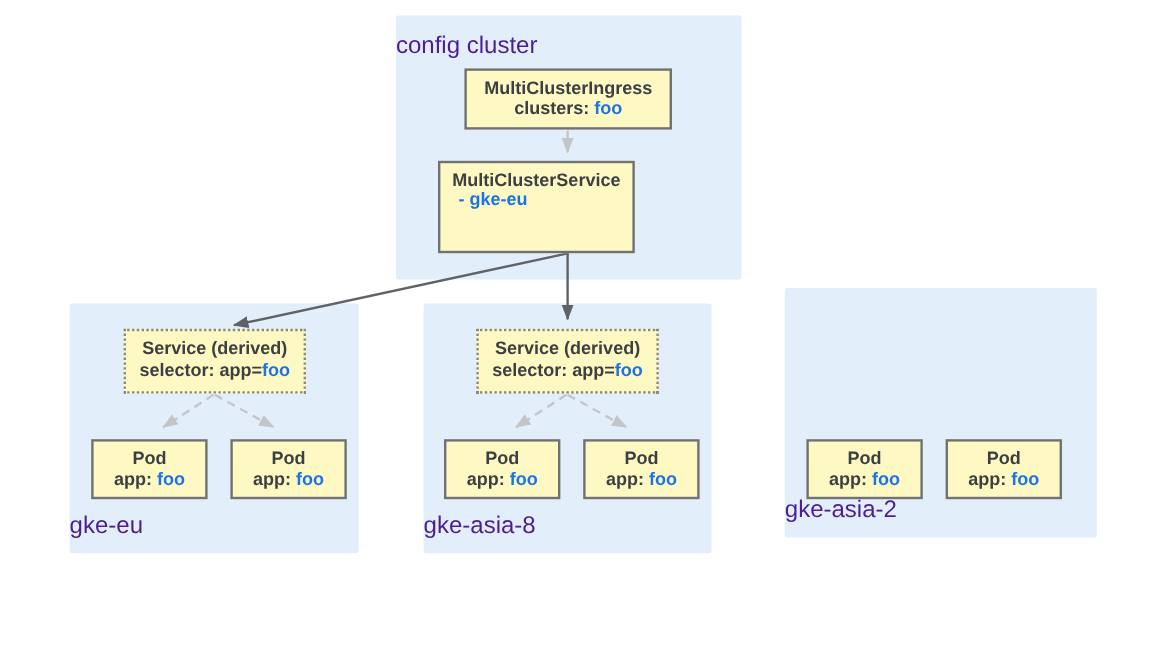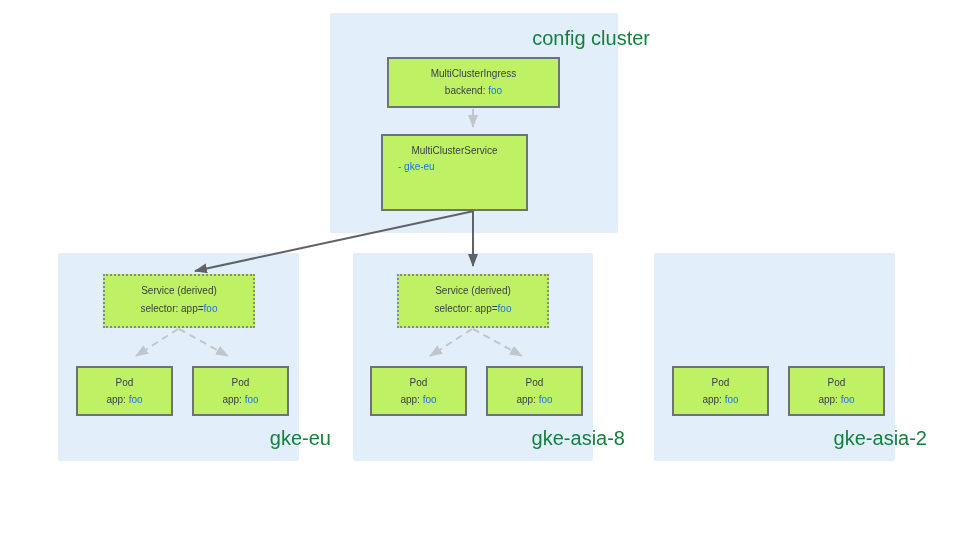--- a/index.html
+++ b/index.html
@@ -13,43 +13,42 @@
   }
   .panel {
     position: absolute;
     background: #E2EFFA;
     border-radius: 2px;
     z-index: 1;
   }
   .panel-title {
     position: absolute;
     width: 100%;
-    text-align: right;
-    color: #15803d;
+    text-align: left;
+    color: #4c1d95;
     font-size: 20px;
     font-weight: 400;
     z-index: 2;
-    padding-left: 32px;
   }
   .panel-title.top { top: 14px; }
   .panel-title.bottom { bottom: 11px; }
   svg.arrows {
     position: absolute;
     left: 0; top: 0;
     z-index: 3;
     pointer-events: none;
   }
   .box {
     position: absolute;
     box-sizing: border-box;
-    background: #bef264;
+    background: #fef9c3;
     border: 2px solid #6E7276;
     color: #3C4043;
-    font-size: 10px;
-    font-weight: 400;
+    font-size: 15px;
+    font-weight: 700;
     text-align: center;
     z-index: 4;
     line-height: 17px;
   }
   .box.dotted { border: 2px dotted #85898D; }
   .box .pad { padding-top: 6px; }
   .box .left { text-align: left; padding-left: 6px; }
   .box .indent { padding-left: 15px; }
   .blue { color: #1A73E8; }
   .mcs-box { line-height: 16px; }
@@ -65,21 +64,21 @@
   </div>
 
   <div class="panel" style="left:58px; top:253px; width:241px; height:208px;">
     <div class="panel-title bottom">gke-eu</div>
   </div>
 
   <div class="panel" style="left:353px; top:253px; width:240px; height:208px;">
     <div class="panel-title bottom">gke-asia-8</div>
   </div>
 
-  <div class="panel" style="left:654px; top:253px; width:241px; height:208px;">
+  <div class="panel" style="left:654px; top:240px; width:260px; height:208px;">
     <div class="panel-title bottom">gke-asia-2</div>
   </div>
 
   <svg class="arrows" width="960" height="540" viewBox="0 0 960 540">
     <defs>
       <marker id="head-dark" markerWidth="7" markerHeight="6" refX="6" refY="2.5" orient="auto">
         <path d="M0,0 L6.5,2.5 L0,5 z" fill="#5F6368"></path>
       </marker>
       <marker id="head-light" markerWidth="7" markerHeight="6" refX="6" refY="2.5" orient="auto">
         <path d="M0,0 L6.5,2.5 L0,5 z" fill="#C2C6CA"></path>
@@ -94,24 +93,24 @@
 
     <line x1="178" y1="329" x2="136" y2="356" stroke="#C2C6CA" stroke-width="2" stroke-dasharray="7 5" marker-end="url(#head-light)"></line>
     <line x1="179" y1="329" x2="228" y2="356" stroke="#C2C6CA" stroke-width="2" stroke-dasharray="7 5" marker-end="url(#head-light)"></line>
 
     <line x1="472" y1="329" x2="430" y2="356" stroke="#C2C6CA" stroke-width="2" stroke-dasharray="7 5" marker-end="url(#head-light)"></line>
     <line x1="473" y1="329" x2="522" y2="356" stroke="#C2C6CA" stroke-width="2" stroke-dasharray="7 5" marker-end="url(#head-light)"></line>
   </svg>
 
   <div class="box" style="left:387px; top:57px; width:173px; height:51px;">
     <div class="pad">MultiClusterIngress</div>
-    <div><span>backend: </span><span class="blue">foo</span></div>
+    <div><span>clusters: </span><span class="blue">foo</span></div>
   </div>
 
-  <div class="box mcs-box" style="left:381px; top:134px; width:147px; height:77px;">
+  <div class="box mcs-box" style="left:365px; top:134px; width:164px; height:77px;">
     <div class="pad">MultiClusterService</div>
     <div class="left indent blue">- gke-eu</div>
   </div>
 
   <div class="box dotted" style="left:103px; top:274px; width:152px; height:54px; line-height:18px;">
     <div class="pad">Service (derived)</div>
     <div><span>selector: app=</span><span class="blue">foo</span></div>
   </div>
 
   <div class="box dotted" style="left:397px; top:274px; width:152px; height:54px; line-height:18px;">

